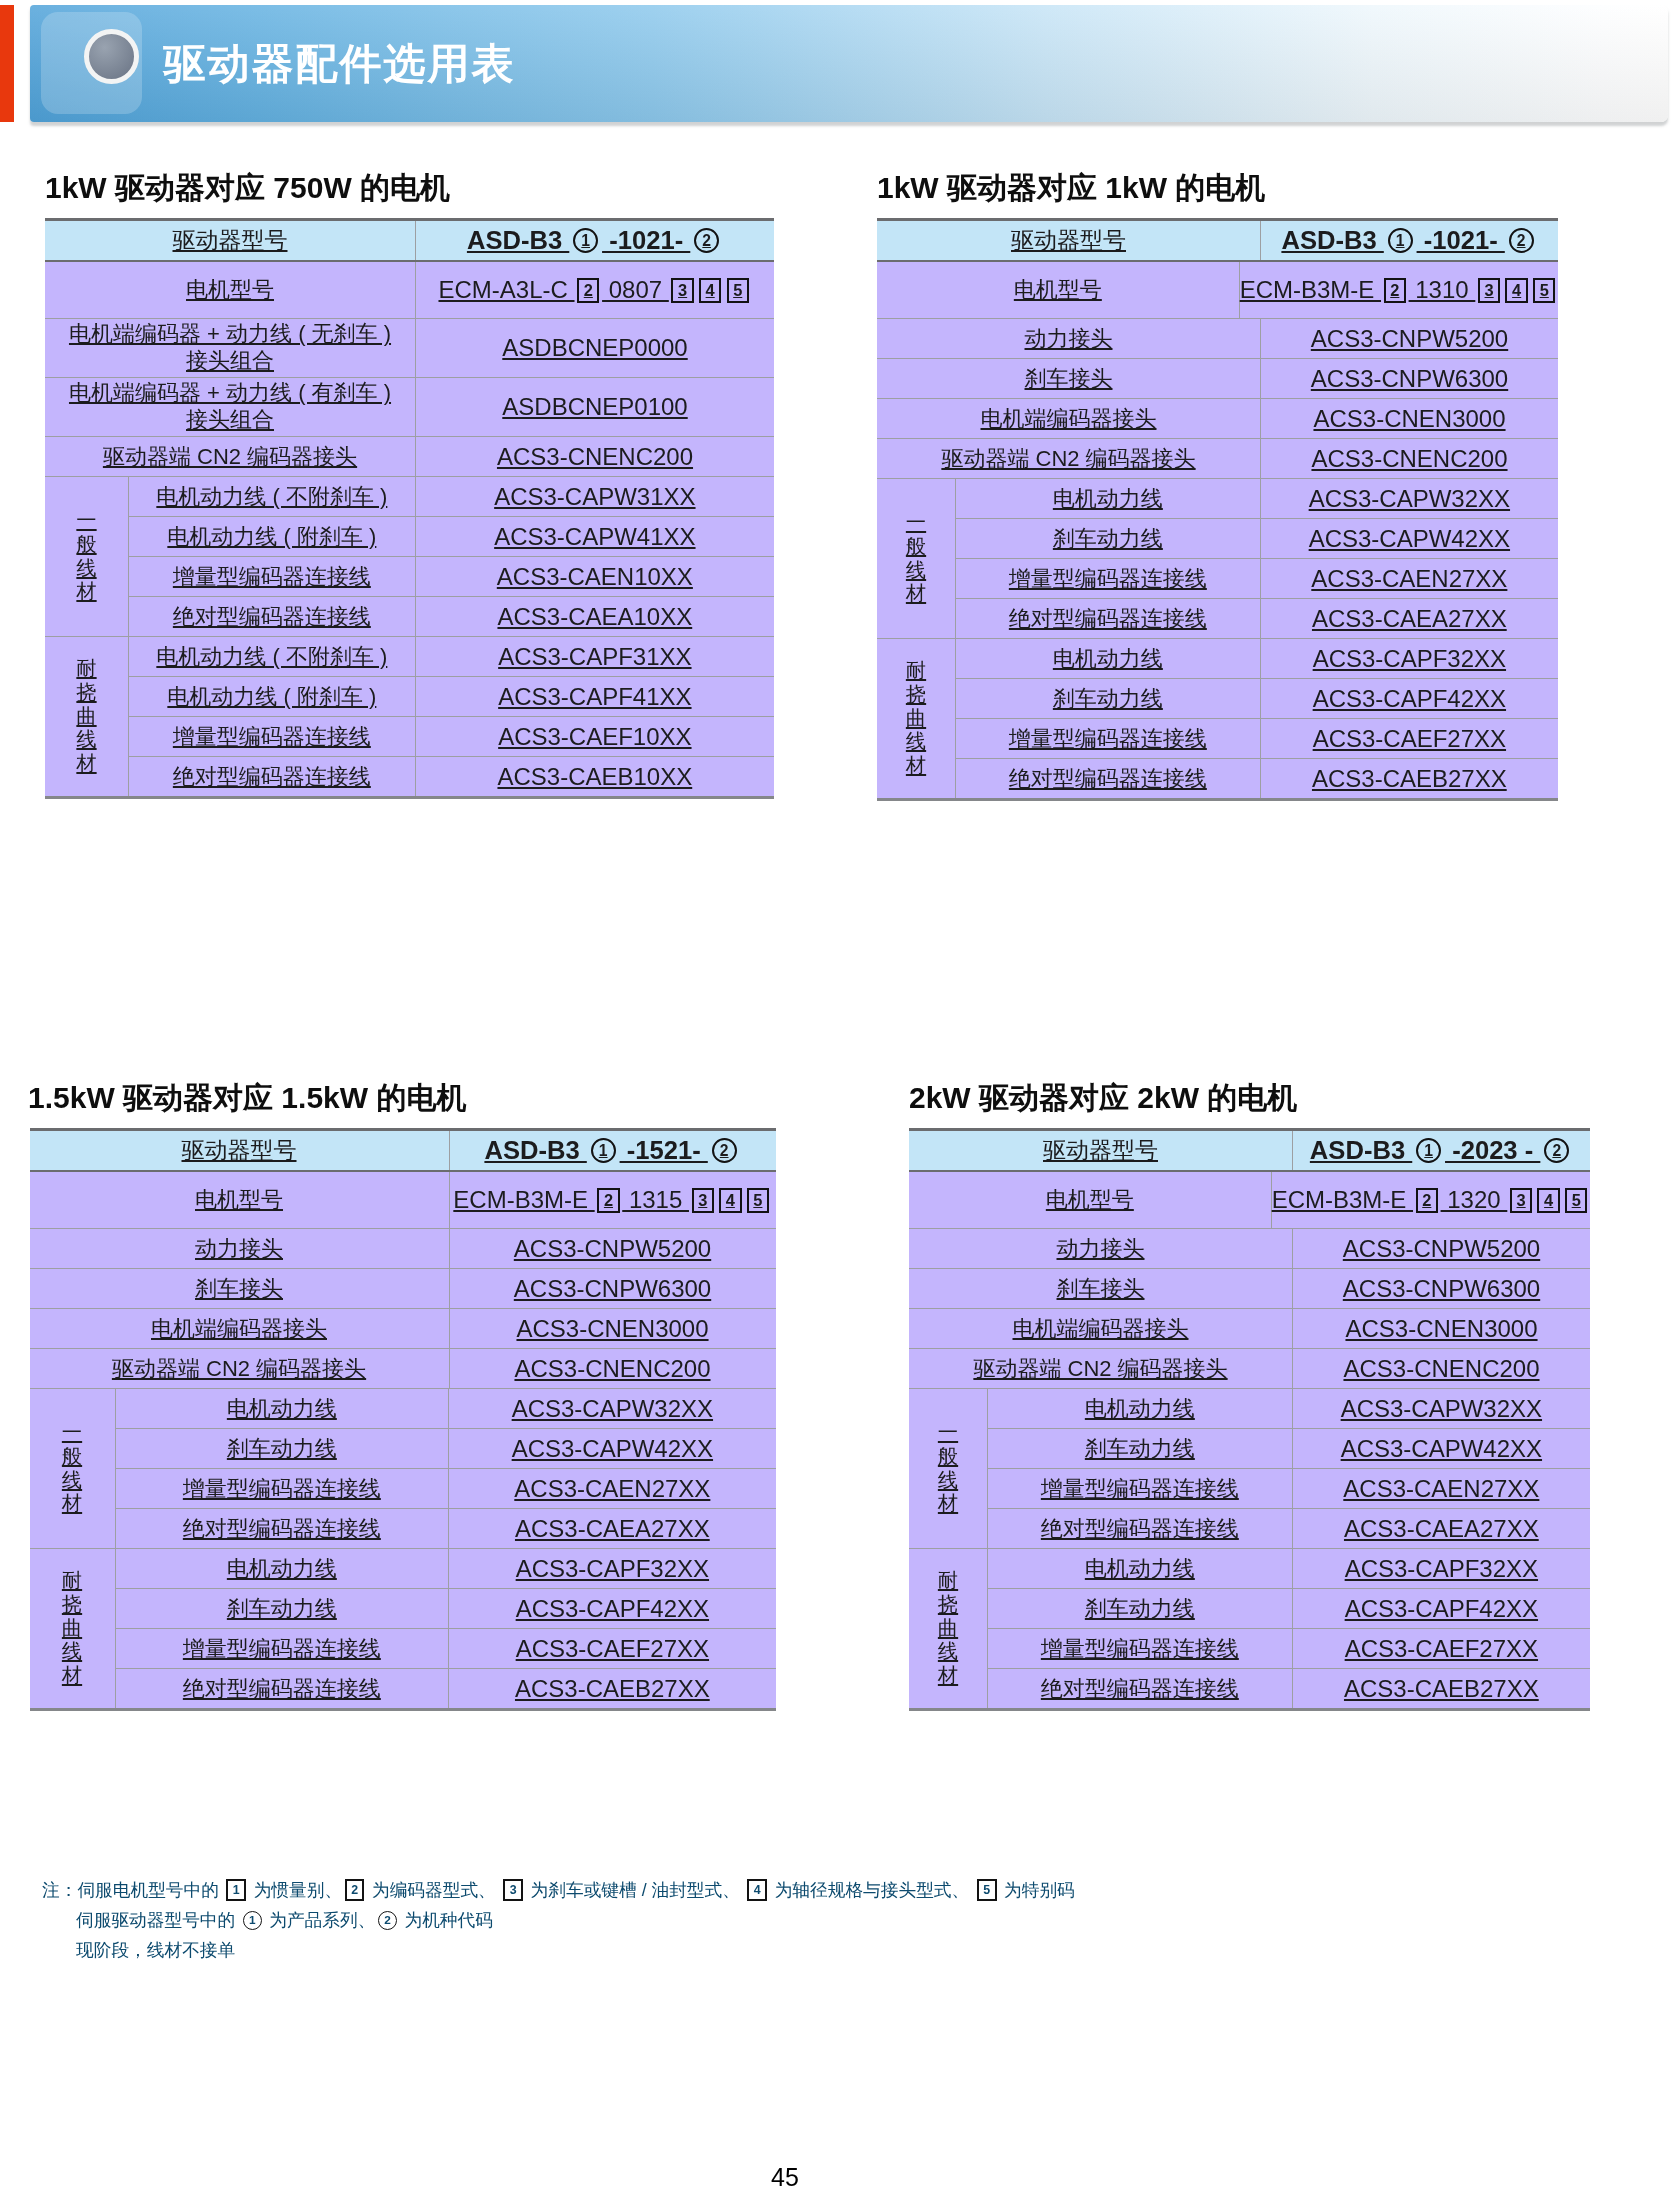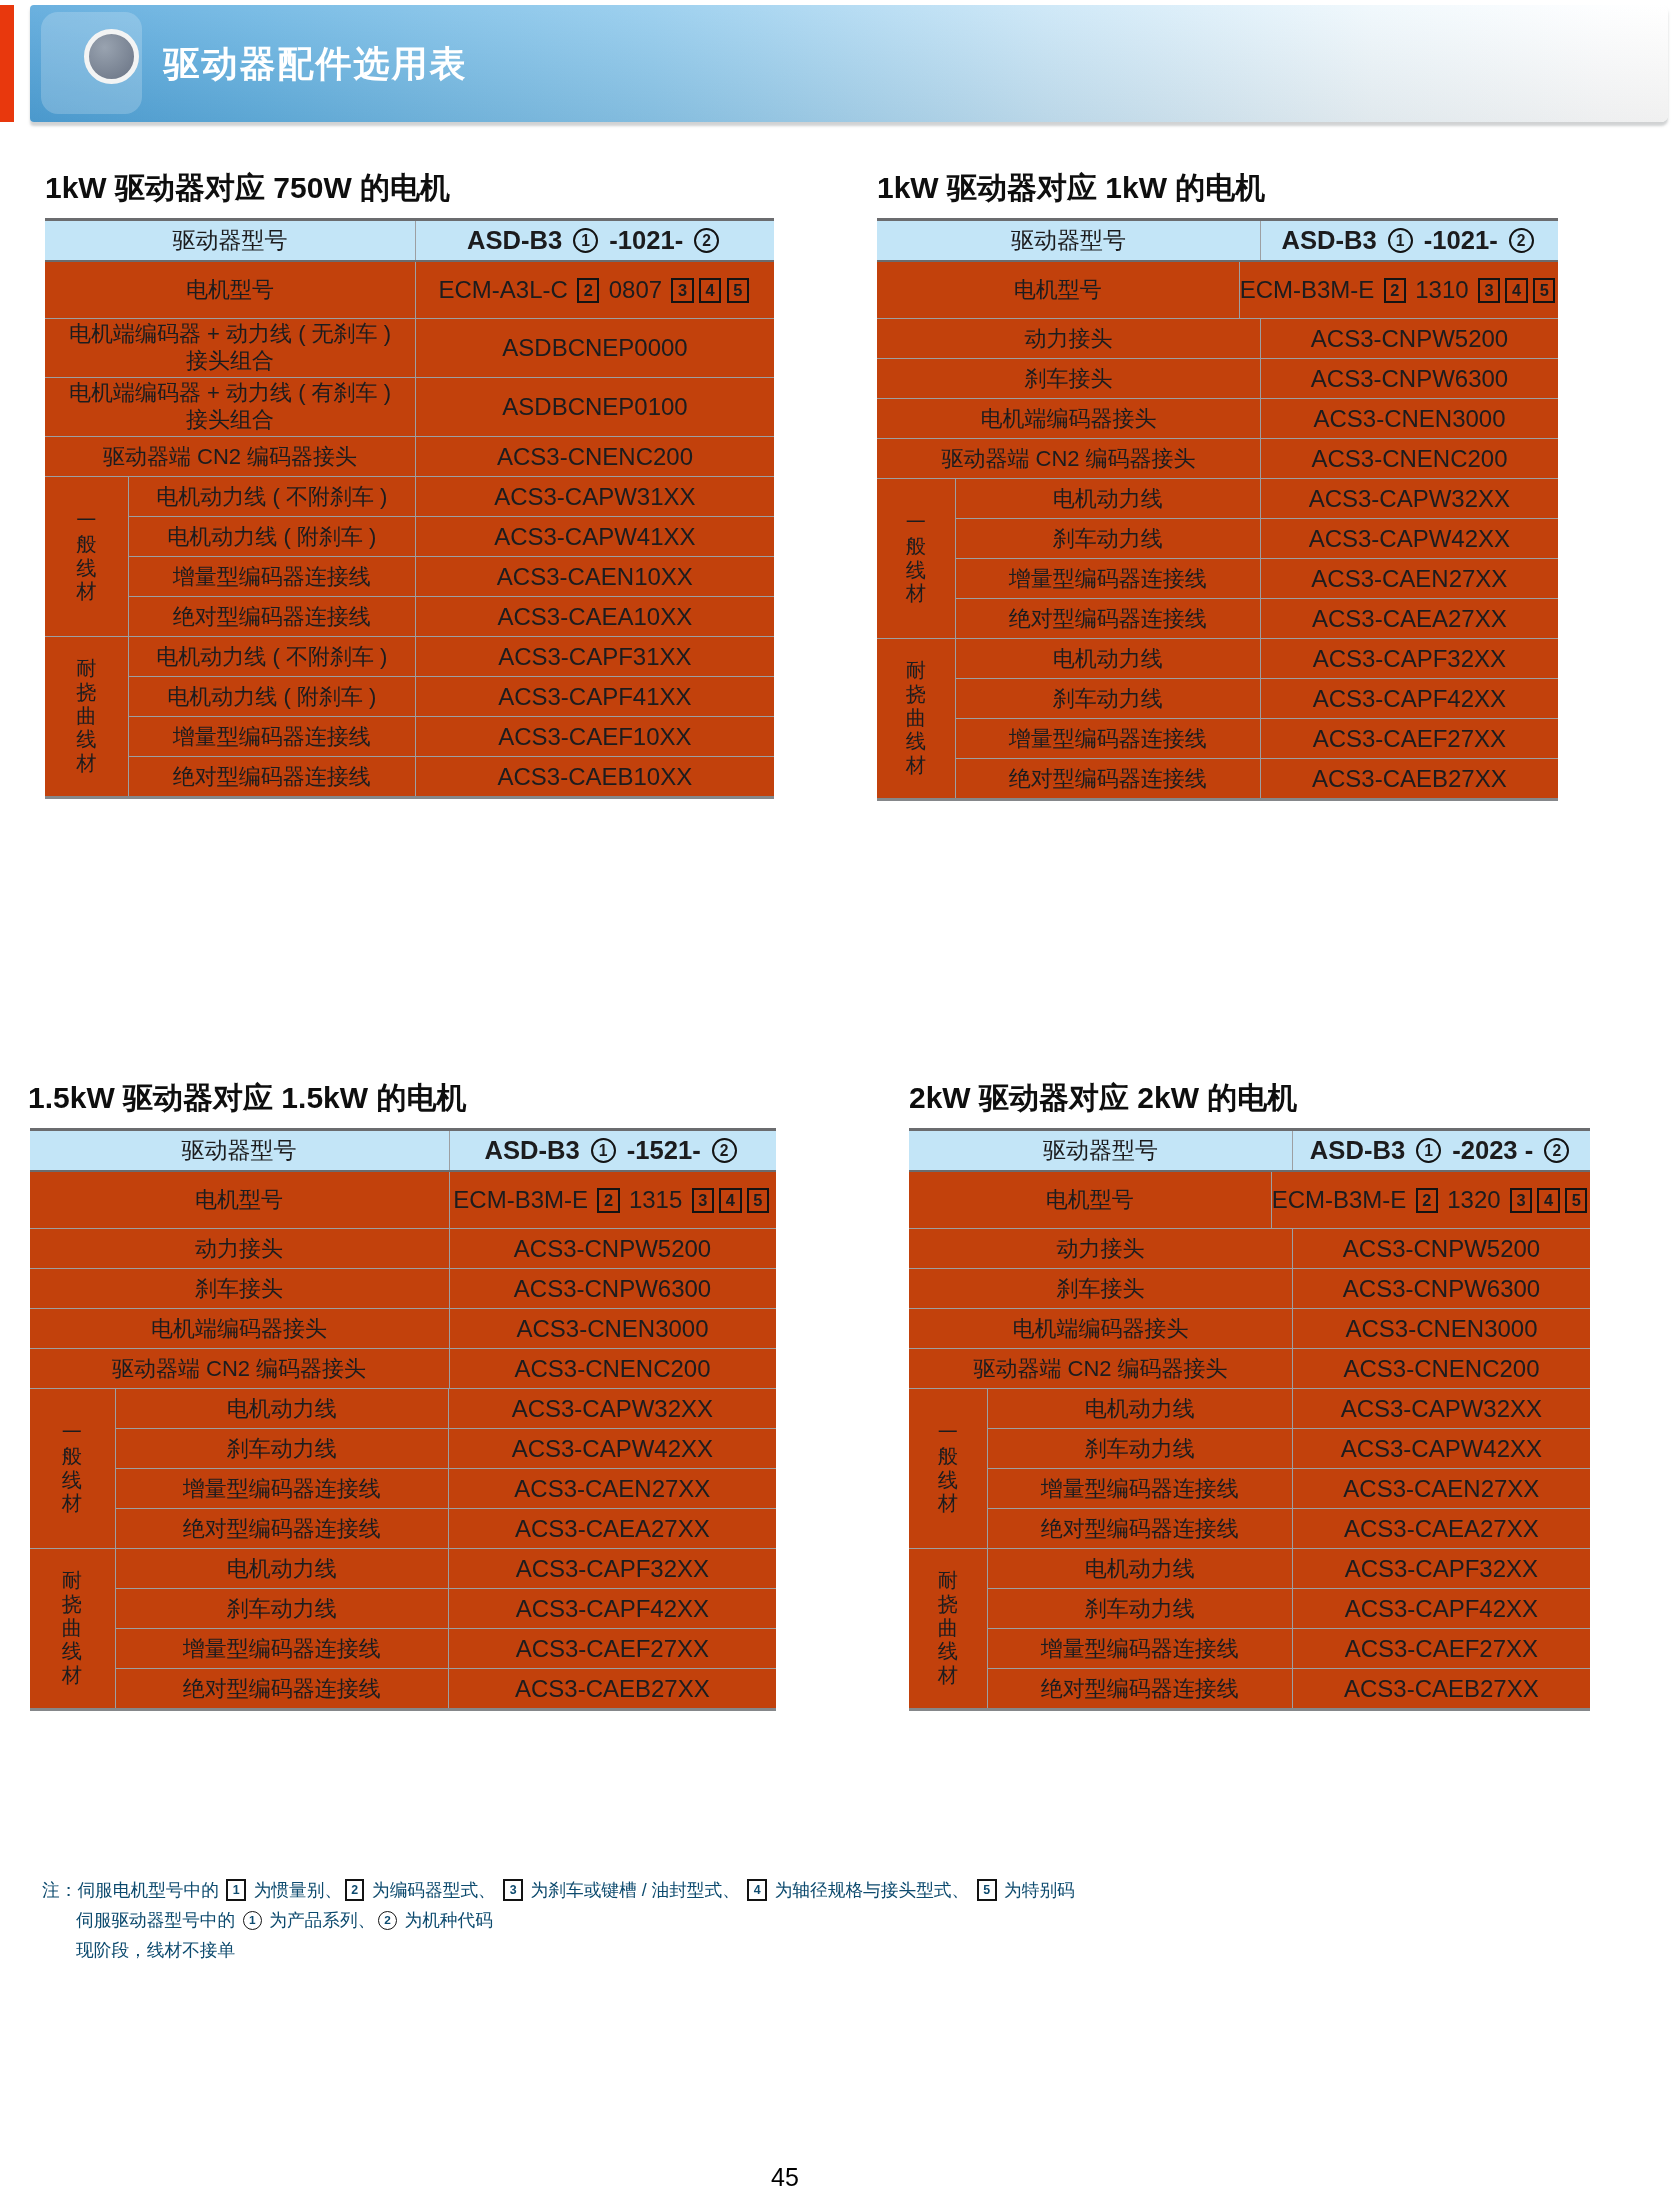--- a/index.html
+++ b/index.html
@@ -12,27 +12,27 @@
   .banner{
     position:absolute;left:29.5px;top:5.2px;width:1638px;height:117px;border-radius:3.9px 6.6px 6.6px 3.9px;
     background:linear-gradient(180deg,rgba(255,255,255,.16),rgba(0,0,0,.06)),
                linear-gradient(90deg,#4fa2d9 0%,#63b1e1 14%,#8cc8ec 38%,#c6e4f6 62%,#eef7fc 82%,#fdfeff 96%,#ffffff 100%);
     box-shadow:0 3.3px 2.6px rgba(120,125,130,.35);
   }
   .icon-plate{position:absolute;left:11.8px;top:7.2px;width:101px;height:102px;border-radius:17px;background:rgba(255,255,255,.20);}
   .dot{position:absolute;left:43px;top:16.4px;width:45px;height:45px;border-radius:50%;
        border:5.9px solid #f3f4f4;background:radial-gradient(circle at 35% 30%,#99a3b0,#687283);}
   .banner-title{position:absolute;left:134px;top:50%;transform:translateY(-50%);margin:0;
-       font-size:36px;font-weight:700;color:#ffffff;letter-spacing:2px;white-space:nowrap;}
+       font-size:42px;font-weight:700;color:#ffffff;letter-spacing:2px;white-space:nowrap;}
   
   .tbl-title{position:absolute;margin:0;font-size:30px;font-weight:700;color:#0e0e0e;white-space:nowrap;}
   .tt0{left:45px;top:168px;}  .tt1{left:877px;top:168px;}
   .tt2{left:28px;top:1078px;} .tt3{left:909px;top:1078px;}
   
-  .tbl{position:absolute;border-top:3.9px solid #6b6c6f;border-bottom:3.3px solid #85878a;background:#c2410c;}
+  .tbl{position:absolute;border-top:3.9px solid #6b6c6f;border-bottom:3.3px solid #85878a;background:#c4b5fd;text-decoration:underline;}
   .t0{left:45px;  top:218px; width:729px; --split:370px; --gcol:83px;}
   .t1{left:877px;top:218px; width:681px; --split:383px; --gcol:78px;}
   .t2{left:29.5px;  top:1128px;width:746px; --split:419px; --gcol:85px;}
   .t3{left:909px;top:1128px;width:681px; --split:383px; --gcol:78px;}
   .trow{display:flex;align-items:stretch;}
   .thead{height:39px;background:#c3e5f7;border-bottom:2.6px solid #6b6c6f;}
   .cell{display:flex;align-items:center;justify-content:center;text-align:center;}
   .lc{width:var(--split);font-size:22px;}
   .vc{flex:1;border-left:1.3px solid #9d9fa2;font-size:24px;white-space:nowrap;}
   .thead .lc{font-size:23px;}

